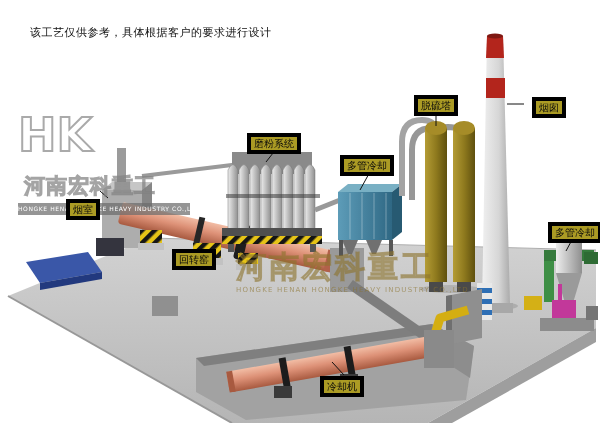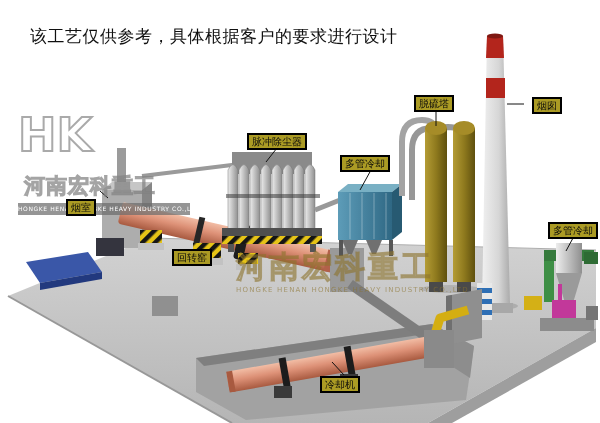--- a/index.html
+++ b/index.html
@@ -3,26 +3,26 @@
 <meta charset="utf-8">
 <style>
   * { margin:0; padding:0; box-sizing:border-box; }
   html,body { background:#ffffff; }
   body { font-family:"DejaVu Sans","Liberation Sans",sans-serif; }
   .stage { position:relative; width:600px; height:423px; background:#ffffff; overflow:hidden; }
   .scene-svg { position:absolute; left:0; top:0; width:600px; height:423px; z-index:1; }
 
   .disclaimer {
     position:absolute; left:30px; top:25px; z-index:6;
-    font-size:17px; color:#101010; letter-spacing:0.5px; white-space:nowrap;
+    font-size:11px; color:#101010; letter-spacing:0.5px; white-space:nowrap;
   }
 
   .eq-label {
     position:absolute; z-index:5;
-    background:#ab9b24; border:2px solid #000000; color:#0a0a0a;
+    background:#ab9b24; border:4px solid #000000; color:#0a0a0a;
     font-size:10px; line-height:13px; padding:0 3px; white-space:nowrap;
   }
 
   .logo-wm { position:absolute; left:18px; top:112px; z-index:2; width:200px; }
   .logo-hk {
     font-size:46px; font-weight:bold; line-height:46px;
     color:rgba(255,255,255,0.08); -webkit-text-stroke:2px rgba(125,125,125,0.65);
     display:inline-block; vertical-align:top;
   }
   .logo-cn {
@@ -247,21 +247,21 @@
     <span class="logo-hk">HK</span><span class="logo-cn">河南宏科重工</span>
     <div class="logo-bar">HONGKE HENAN HONGKE HEAVY INDUSTRY CO.,LTD</div>
   </div>
 
   <div class="center-wm">
     <div class="center-wm-cn">河南宏科重工</div>
     <div class="center-wm-en">HONGKE HENAN HONGKE HEAVY INDUSTRY CO.,LTD</div>
   </div>
 
   <div class="eq-label" style="left:66px;top:199px">烟室</div>
-  <div class="eq-label" style="left:247px;top:133px">脉冲除尘器</div>
+  <div class="eq-label" style="left:247px;top:133px">磨粉系统</div>
   <div class="eq-label" style="left:340px;top:155px">多管冷却</div>
   <div class="eq-label" style="left:414px;top:95px">脱硫塔</div>
   <div class="eq-label" style="left:532px;top:97px">烟囱</div>
   <div class="eq-label" style="left:548px;top:222px">多管冷却</div>
   <div class="eq-label" style="left:172px;top:249px">回转窑</div>
   <div class="eq-label" style="left:320px;top:376px">冷却机</div>
 
 </div>
 
 </body></html>

